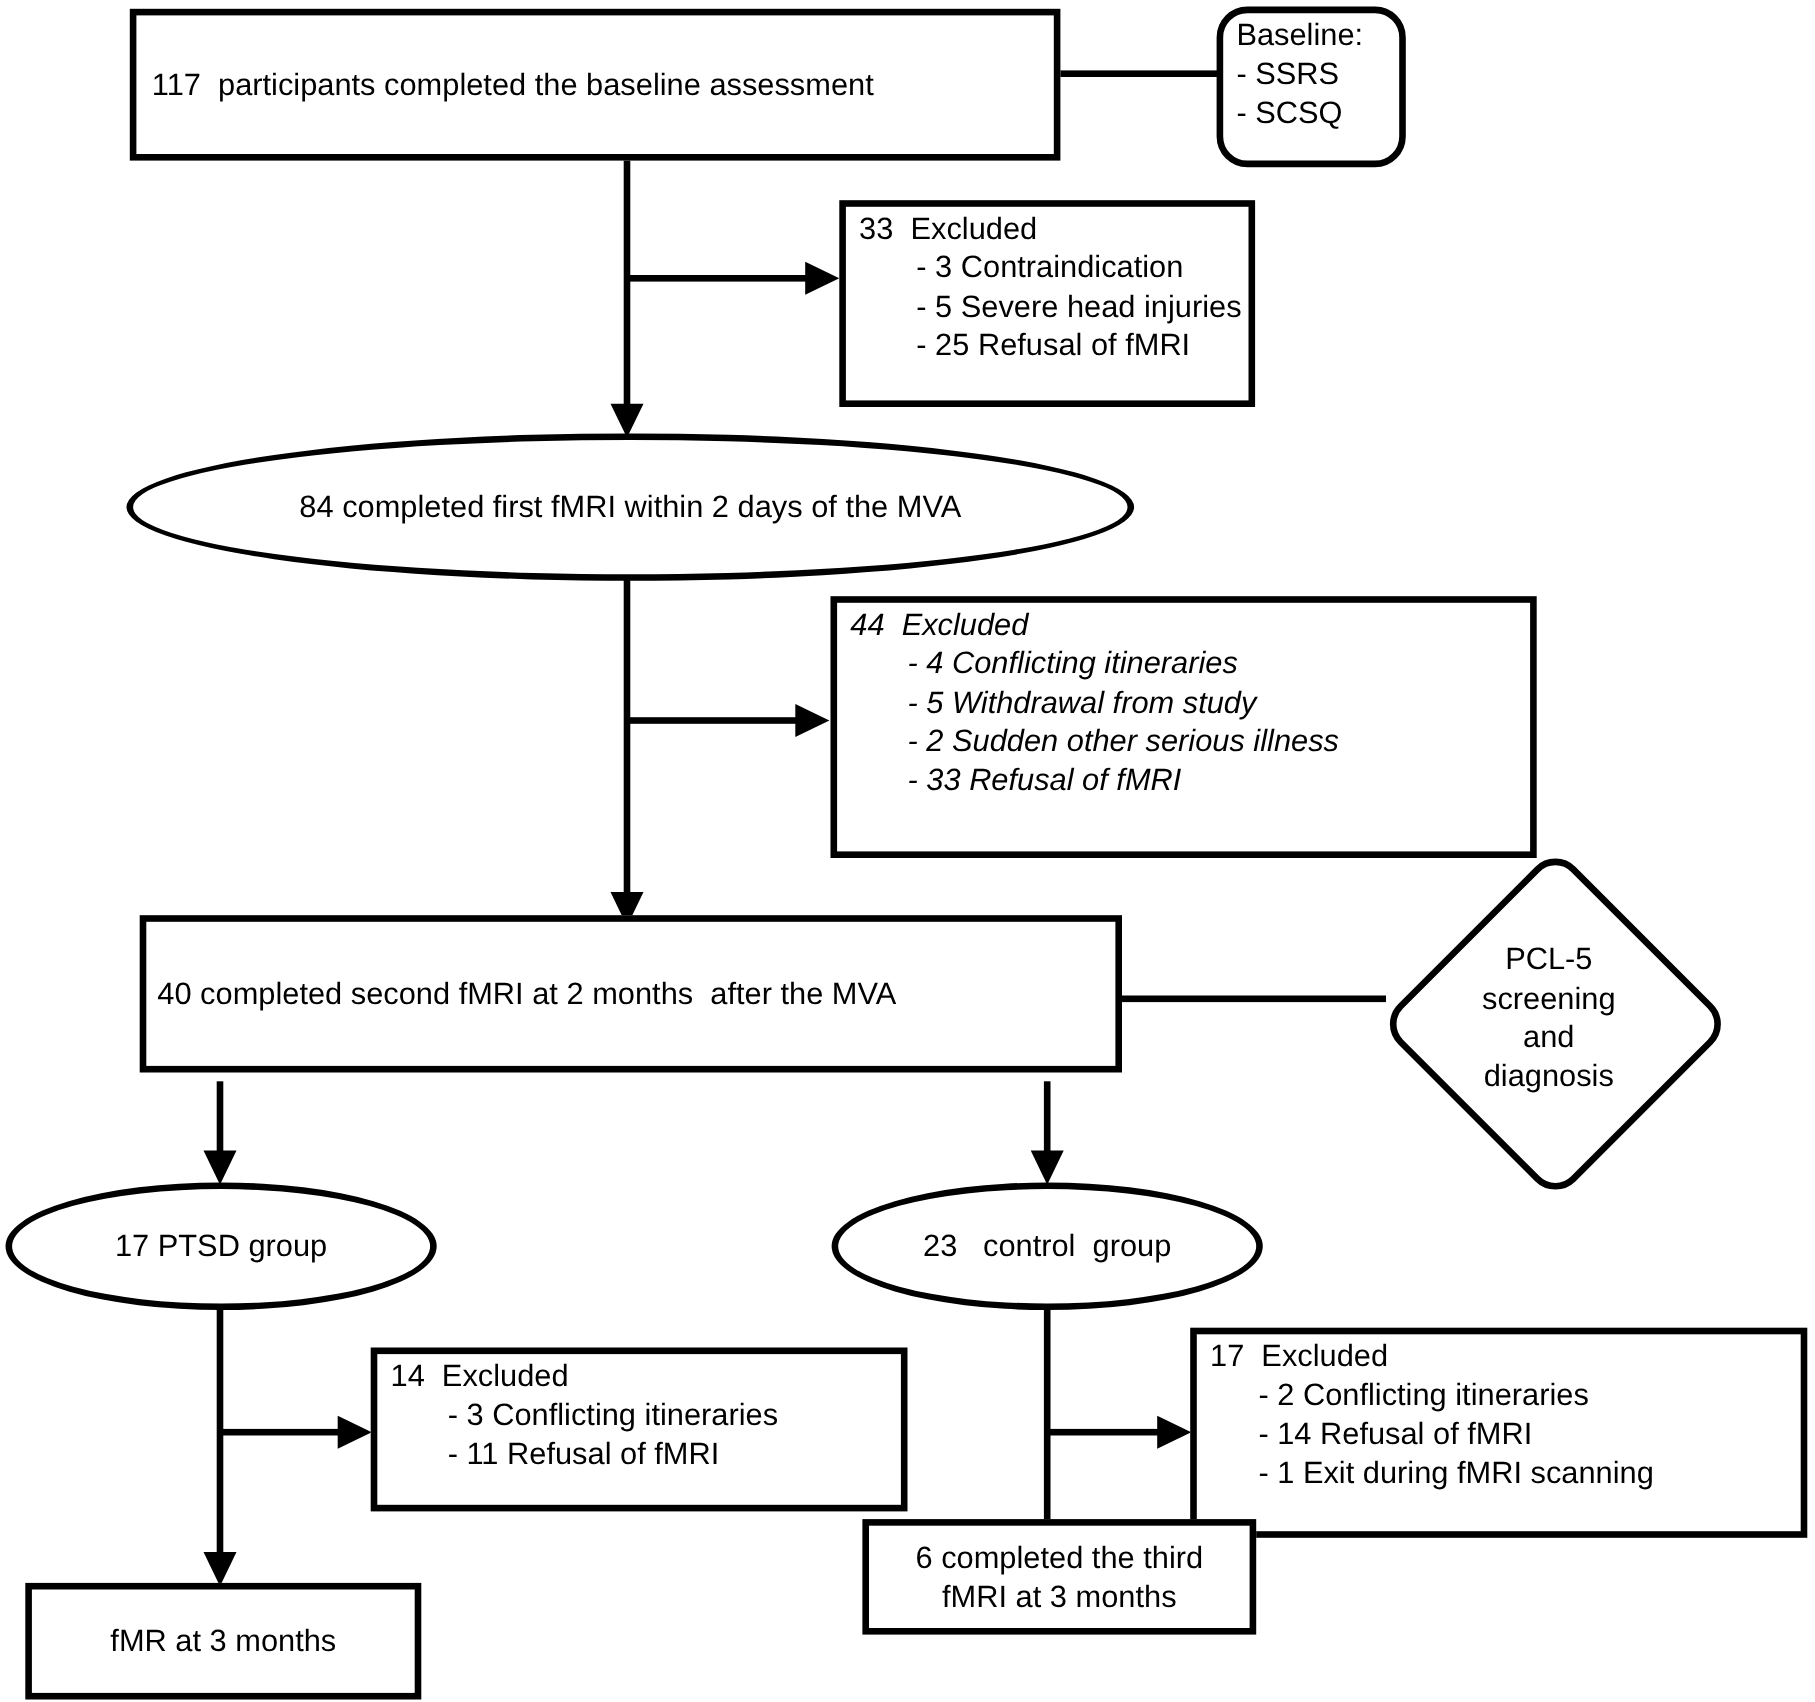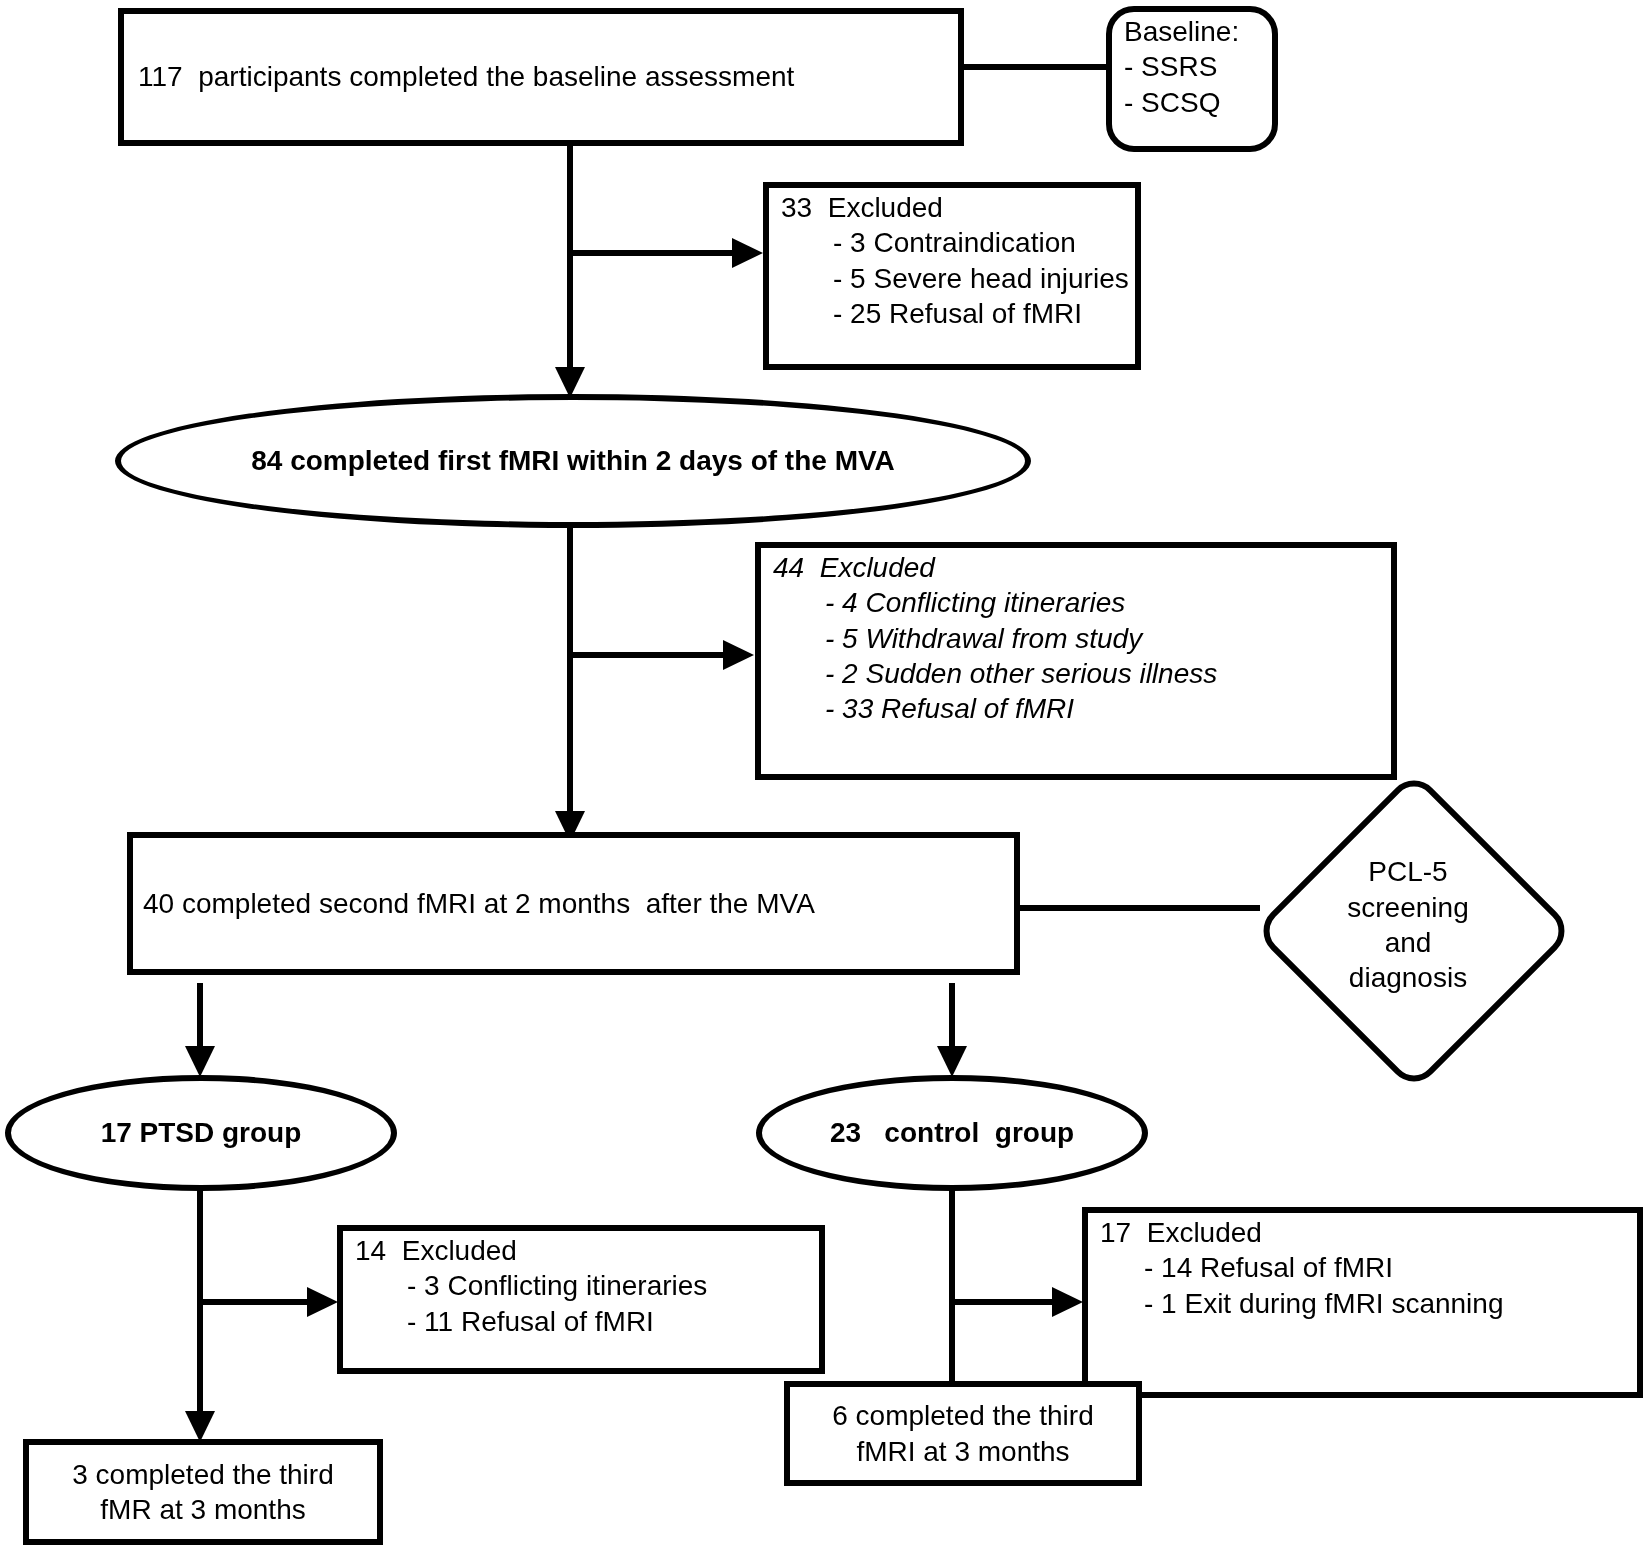--- a/index.html
+++ b/index.html
@@ -1,21 +1,21 @@
 <!DOCTYPE html>
 <html><head>
 <meta charset="utf-8">
 <style>
   html,body{margin:0;padding:0;background:#ffffff;}
   body{font-family:"Liberation Sans","DejaVu Sans",sans-serif;color:#000;}
   #canvas{position:relative;width:1650px;height:1547px;background:#fff;overflow:hidden;}
 
   .node{position:absolute;box-sizing:border-box;border:6px solid #000;background:#fff;}
   .rect{border-width:6px;}
-  .ellipse{border-radius:50%;display:flex;align-items:center;justify-content:center;font-weight:bold;}
+  .ellipse{border-radius:50%;display:flex;align-items:center;justify-content:center;}
   .round{border-radius:28px;}
 
   .single{display:flex;align-items:center;}
   .center2{display:flex;flex-direction:column;align-items:center;justify-content:center;text-align:center;}
 
   .txt{font-size:28px;line-height:1.26;white-space:pre;}
   .pad{padding-left:14px;}
 
   .excl{padding:2px 0 0 12px;}
   .excl .txt{display:block;}
@@ -120,26 +120,26 @@
   </div>
 
   <div class="node rect excl" style="left:337px;top:1225px;width:488px;height:149px;">
     <span class="txt">14  Excluded</span>
     <span class="txt item">- 3 Conflicting itineraries</span>
     <span class="txt item">- 11 Refusal of fMRI</span>
   </div>
 
   <div class="node rect excl" style="left:1082px;top:1207px;width:561px;height:191px;">
     <span class="txt">17  Excluded</span>
+    <span class="txt item" style="padding-left:44px;">- 2 Conflicting itineraries</span>
     <span class="txt item" style="padding-left:44px;">- 14 Refusal of fMRI</span>
     <span class="txt item" style="padding-left:44px;">- 1 Exit during fMRI scanning</span>
   </div>
 
   <div class="node rect center2" style="left:23px;top:1439px;width:360px;height:106px;">
-    <span class="txt">3 completed the third</span>
     <span class="txt">fMR at 3 months</span>
   </div>
 
   <div class="node rect center2" style="left:784px;top:1381px;width:358px;height:105px;">
     <span class="txt">6 completed the third</span>
     <span class="txt">fMRI at 3 months</span>
   </div>
 
 </div>
 

